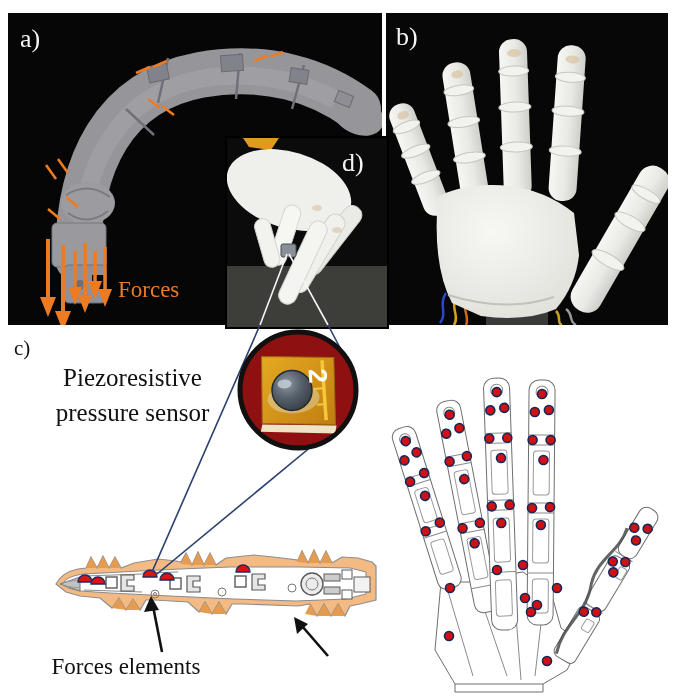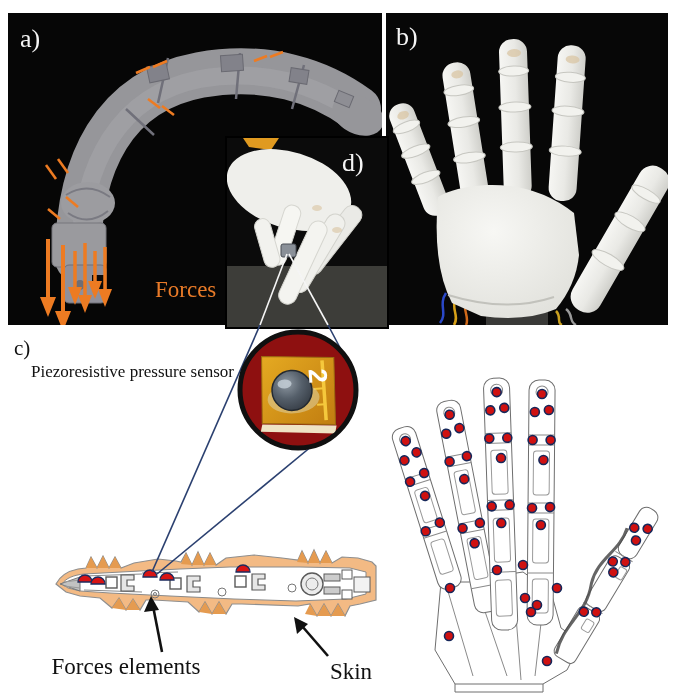--- a/index.html
+++ b/index.html
@@ -4,21 +4,21 @@
 <style>
   html,body{margin:0;padding:0;background:#fff;}
   #fig{position:relative;width:676px;height:696px;background:#ffffff;overflow:hidden;
        font-family:"Liberation Serif","DejaVu Serif",serif;}
   .panel{position:absolute;}
   svg{display:block;}
   .plabel{position:absolute;color:#f5f5f5;font-size:26px;line-height:1;z-index:6;}
   .plabel.dark{color:#111;}
   .caption{position:absolute;color:#111;text-align:center;z-index:6;}
   #lbl-forces{position:absolute;color:#E87A28;font-size:23px;z-index:6;}
-  #cap-sensor{left:30px;top:360px;width:205px;font-size:17px;line-height:1.4;}
+  #cap-sensor{left:30px;top:360px;width:205px;font-size:25px;line-height:1.4;}
   #cap-finger{left:36px;top:654px;width:180px;font-size:23px;}
   #cap-skin{left:308px;top:659px;width:86px;font-size:23px;}
   .z1{z-index:1}.z2{z-index:2}.z3{z-index:3}.z4{z-index:4}
 </style>
 </head>
 <body>
 
 <div id="fig">
 
   <div class="panel z1" style="left:8px;top:13px;">
@@ -400,17 +400,16 @@
           <circle cx="152" cy="269" r="4.5"></circle>
           <circle cx="146" cy="276" r="4.5"></circle>
       </g>
     </svg>
   </div>
 
   <div class="plabel" style="left:20px;top:26px;">a)</div>
   <div class="plabel" style="left:396px;top:24px;">b)</div>
   <div class="plabel" style="left:342px;top:150px;">d)</div>
   <div class="plabel dark" style="left:14px;top:338px;font-size:21px;">c)</div>
-  <div id="lbl-forces" style="left:118px;top:277px;margin-left:37px;">Forces</div>
+  <div id="lbl-forces" style="left:118px;top:277px;">Forces</div>
   <div class="caption" id="cap-sensor">Piezoresistive pressure sensor</div>
   <div class="caption" id="cap-finger">Forces elements</div>
-  <div class="caption" id="cap-skin">Skin</div>
 </div>
 
 </body></html>

